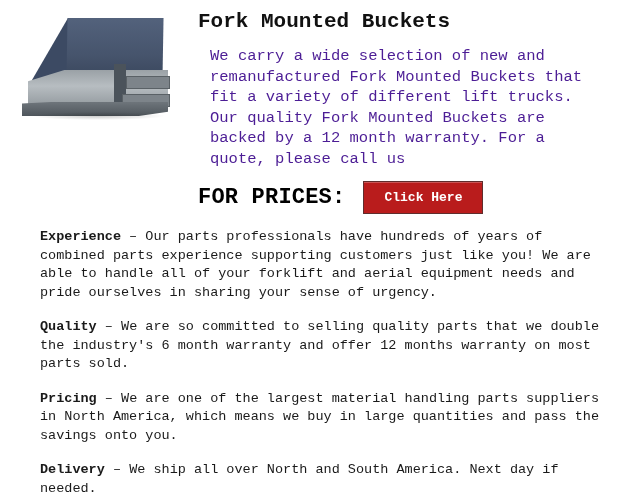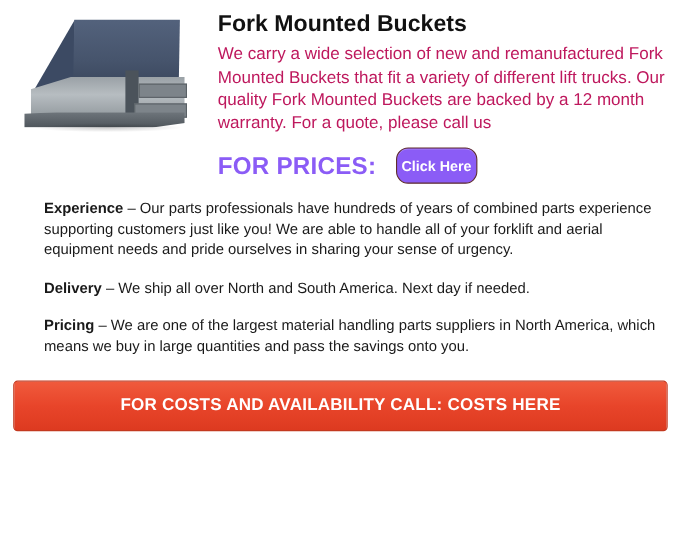--- a/index.html
+++ b/index.html
@@ -12,20 +12,21 @@
     background: #ffffff;
     font-family: "Liberation Sans", sans-serif;
     color: #1a1a1a;
     overflow: hidden;
   }
   .page {
     position: relative;
     width: 619px;
     height: 453px;
     box-sizing: border-box;
+    font-family: Liberation Mono, monospace;
   }
   
   .top {
     display: flex;
     align-items: flex-start;
     padding: 6px 10px 0 10px;
     box-sizing: border-box;
   }
   .product-image {
     width: 182px;
@@ -110,46 +111,46 @@
     padding-top: 4px;
   }
   h1.title {
     margin: 0 0 6px 0;
     font-size: 21px;
     line-height: 24px;
     font-weight: bold;
     color: #111111;
   }
   p.lede {
-    margin: 0;
+    margin: 12px;
     font-size: 15.5px;
     line-height: 20.5px;
-    color: #be185d;
+    color: #4c1d95;
   }
   .prices-row {
     display: flex;
     align-items: center;
     margin-top: 12px;
   }
   .for-prices {
     font-size: 22px;
     font-weight: bold;
-    color: #8b5cf6;
+    color: #000000;
     letter-spacing: 0.2px;
     margin-right: 18px;
   }
   .click-here-btn {
     display: inline-block;
-    background: #8b5cf6;
+    background: #b91c1c;
     color: #ffffff;
     font-size: 13px;
     font-weight: bold;
-    padding: 8px 4px;
+    padding: 8px 20px;
     border: 1px solid #5f2d2d;
-    border-radius: 11px;
+    border-radius: 0;
     text-decoration: none;
     cursor: pointer;
     box-shadow: 0 1px 0 rgba(255,255,255,0.25) inset;
   }
 
   
   .body-copy {
     padding: 14px 12px 0 12px;
     margin-left: 28px;
   }
@@ -215,27 +216,30 @@
     </div>
   </div>
 
   <div class="body-copy">
 
     <p class="para">
       <b>Experience</b><span> – </span><span>Our parts professionals have hundreds of years of combined parts experience supporting customers just like you!  We are able to handle all of your forklift and aerial equipment needs and pride ourselves in sharing your sense of urgency.</span>
     </p>
 
 
+    <p class="para">
+      <b>Quality</b><span> – </span><span>We are so committed to selling quality parts that we double the industry's 6 month warranty and offer 12 months warranty on most parts sold.</span>
+    </p>
+
+    <p class="para">
+      <b>Pricing</b><span> – </span><span>We are one of the largest material handling parts suppliers in North America, which means we buy in large quantities and pass the savings onto you.</span>
+    </p>
 
     <p class="para">
       <b>Delivery</b><span> – </span><span>We ship all over North and South America.  Next day if needed.</span>
-    </p>
-
-    <p class="para">
-      <b>Pricing</b><span> – </span><span>We are one of the largest material handling parts suppliers in North America, which means we buy in large quantities and pass the savings onto you.</span>
     </p>
 
   </div>
 
   <div class="cta-wrap">
     <a class="cta" href="#">FOR COSTS AND AVAILABILITY CALL: COSTS HERE</a>
   </div>
 
 </div>
 

